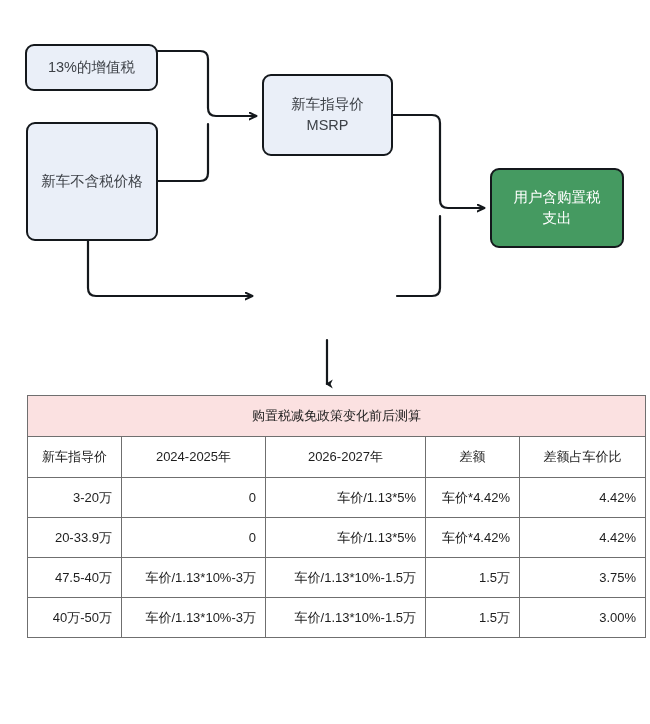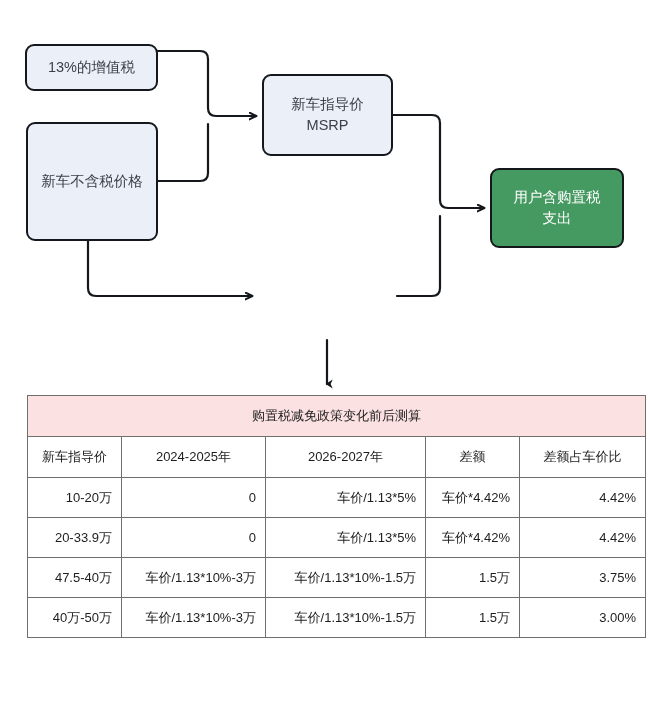--- a/index.html
+++ b/index.html
@@ -120,21 +120,21 @@
       <tr>
         <th class="col-head">新车指导价</th>
         <th class="col-head">2024-2025年</th>
         <th class="col-head">2026-2027年</th>
         <th class="col-head">差额</th>
         <th class="col-head">差额占车价比</th>
       </tr>
     </thead>
     <tbody>
       <tr>
-        <td>10-20万</td>
+        <td>3-20万</td>
         <td>0</td>
         <td>车价/1.13*5%</td>
         <td>车价*4.42%</td>
         <td>4.42%</td>
       </tr>
       <tr>
         <td>20-33.9万</td>
         <td>0</td>
         <td>车价/1.13*5%</td>
         <td>车价*4.42%</td>

